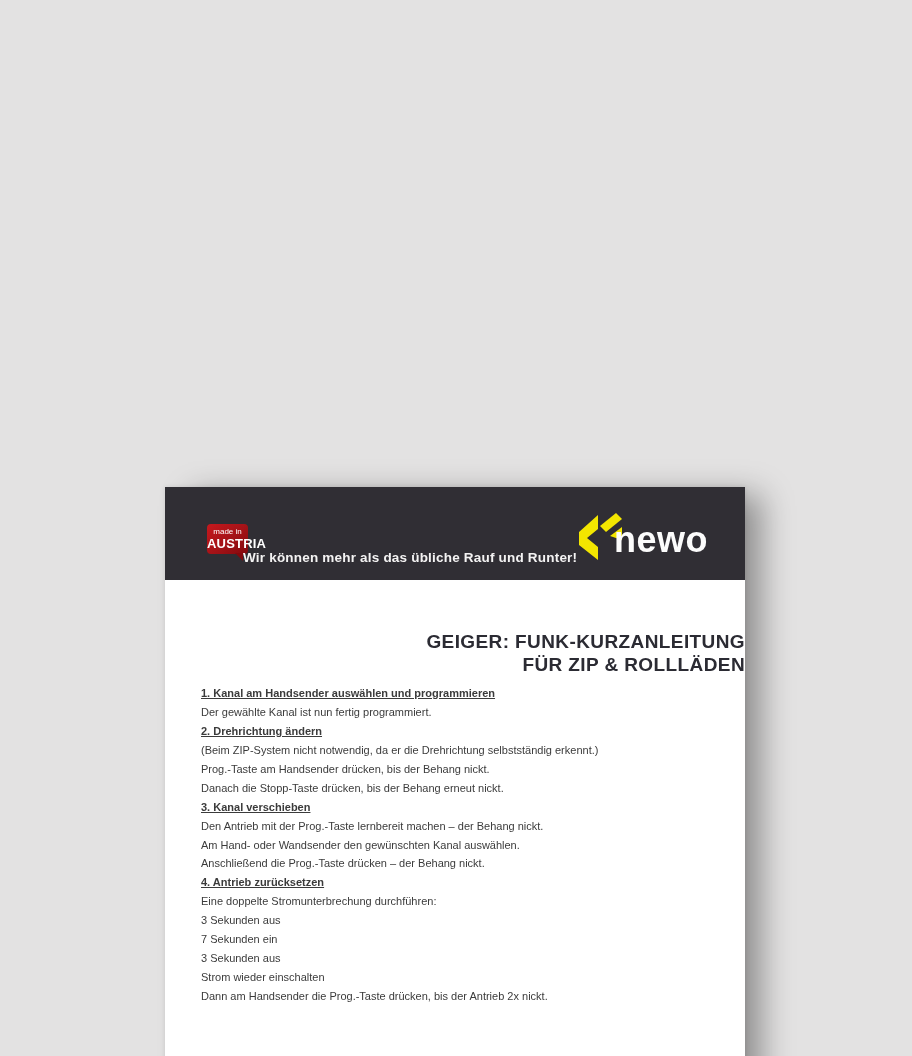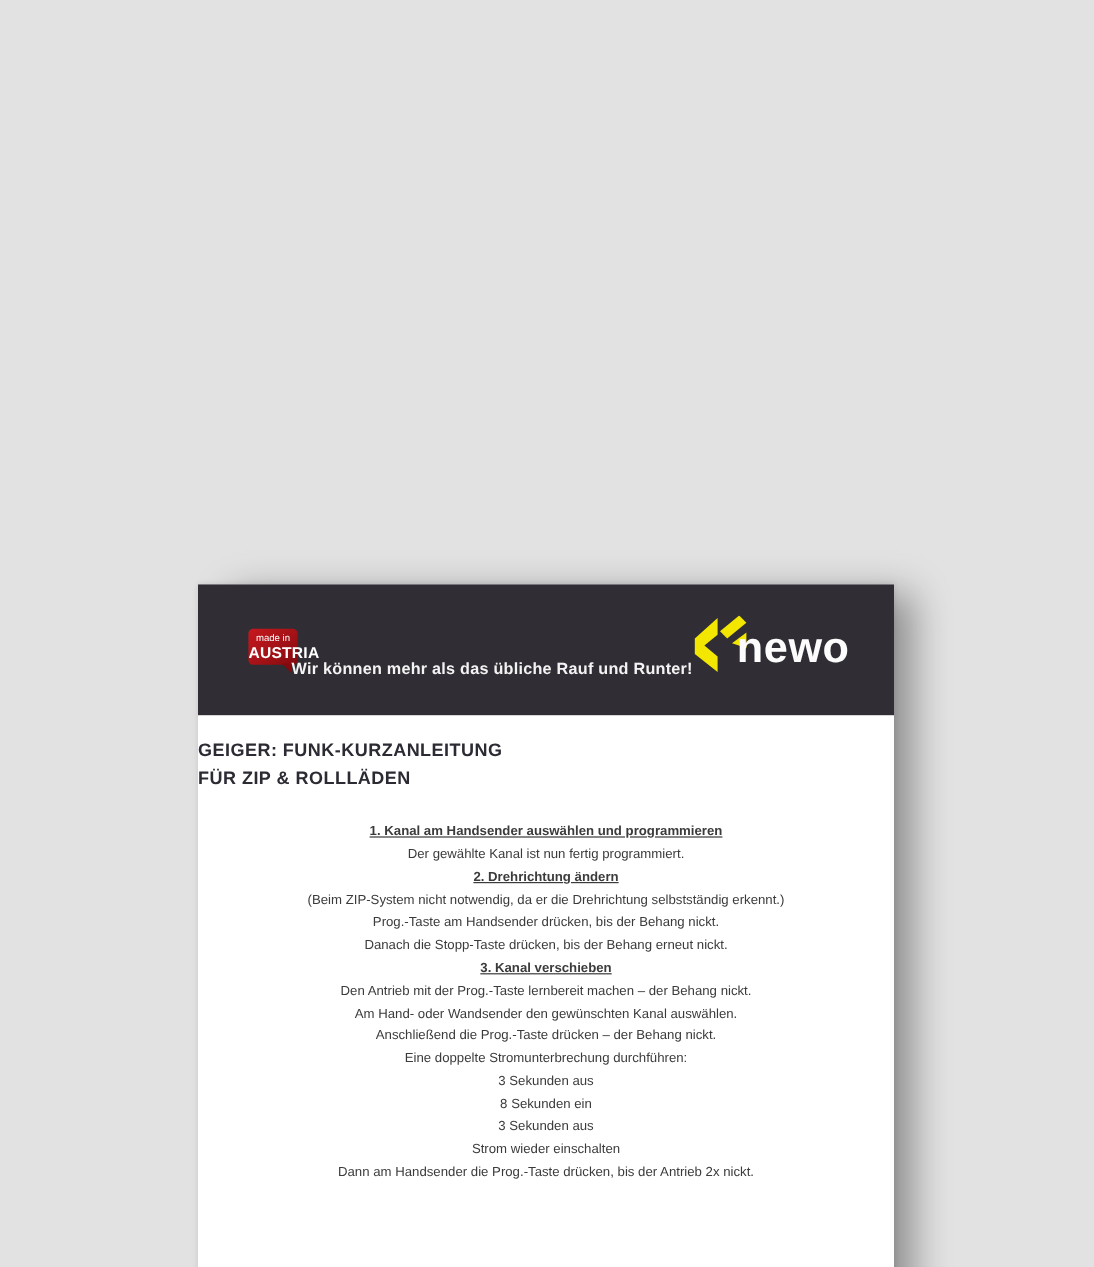--- a/index.html
+++ b/index.html
@@ -22,21 +22,21 @@
     top: 487px;
     width: 580px;
     height: 700px;
     background: #ffffff;
     box-shadow: 22px 2px 30px -6px rgba(0,0,0,0.38), 0 0 5px rgba(0,0,0,0.10);
   }
   .header-bar {
     position: absolute;
     left: 0; top: 0;
     width: 100%;
-    height: 109px;
+    height: 93px;
     background: #302e34;
   }
   
   .badge {
     position: absolute;
     left: 42px;
     top: 37px;
     width: 41px;
     height: 30px;
     border-radius: 4px;
@@ -84,36 +84,36 @@
     left: 37px;
     top: 8px;
     color: #fcfcfc;
     font-size: 36px;
     font-weight: bold;
     letter-spacing: 0.5px;
   }
   
   .doc-title {
     position: absolute;
-    left: 0; top: 128px;
+    left: 0; top: 144px;
     width: 100%;
-    text-align: left;
+    text-align: right;
     color: #2b2b33;
-    font-size: 15px;
+    font-size: 19px;
     font-weight: bold;
     line-height: 22.5px;
     letter-spacing: 0.4px;
   }
   .doc-body {
     position: absolute;
     left: 0; top: 197px;
     width: 100%;
-    text-align: center;
     color: #3b3b3b;
     font-size: 11px;
+    padding-left: 36px;
   }
   .doc-body p {
     margin: 0;
     line-height: 18.93px;
     white-space: nowrap;
   }
   .doc-body p.heading {
     font-weight: bold;
     text-decoration: underline;
   }
@@ -155,22 +155,23 @@
       <p class="heading">2. Drehrichtung ändern</p>
       <p class="line">(Beim ZIP-System nicht notwendig, da er die Drehrichtung selbstständig erkennt.)</p>
       <p class="line">Prog.-Taste am Handsender drücken, bis der Behang nickt.</p>
       <p class="line">Danach die Stopp-Taste drücken, bis der Behang erneut nickt.</p>
 
       <p class="heading">3. Kanal verschieben</p>
       <p class="line">Den Antrieb mit der Prog.-Taste lernbereit machen – der Behang nickt.</p>
       <p class="line">Am Hand- oder Wandsender den gewünschten Kanal auswählen.</p>
       <p class="line">Anschließend die Prog.-Taste drücken – der Behang nickt.</p>
 
+      <p class="heading">4. Antrieb zurücksetzen</p>
       <p class="line">Eine doppelte Stromunterbrechung durchführen:</p>
       <p class="line">3 Sekunden aus</p>
-      <p class="line">8 Sekunden ein</p>
+      <p class="line">7 Sekunden ein</p>
       <p class="line">3 Sekunden aus</p>
       <p class="line">Strom wieder einschalten</p>
       <p class="line">Dann am Handsender die Prog.-Taste drücken, bis der Antrieb 2x nickt.</p>
     </div>
 
   </div>
 </div>
 
 </body></html>

